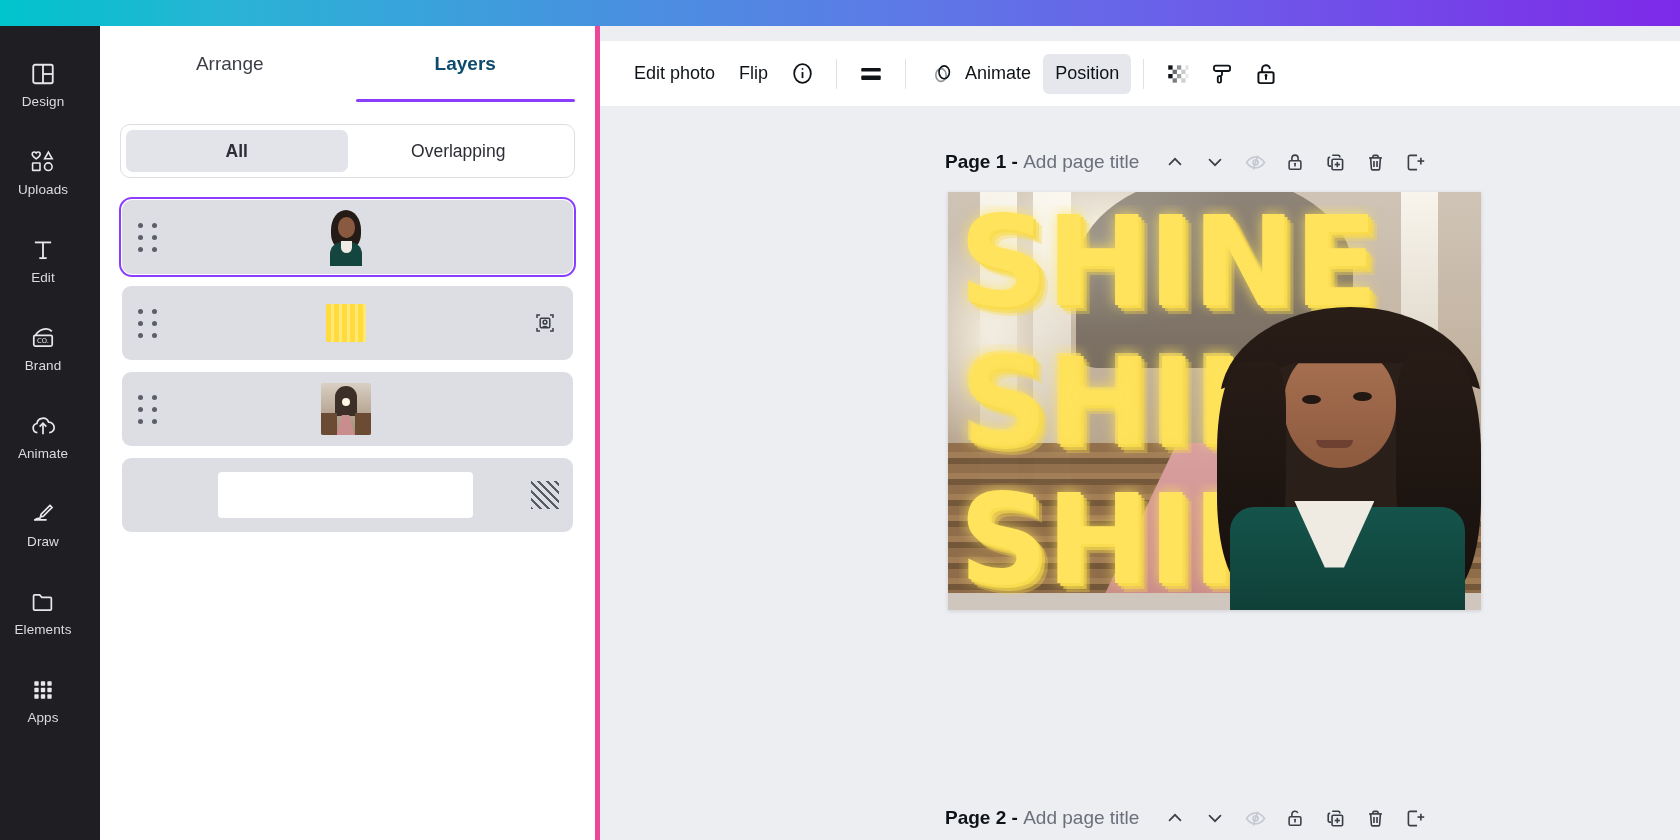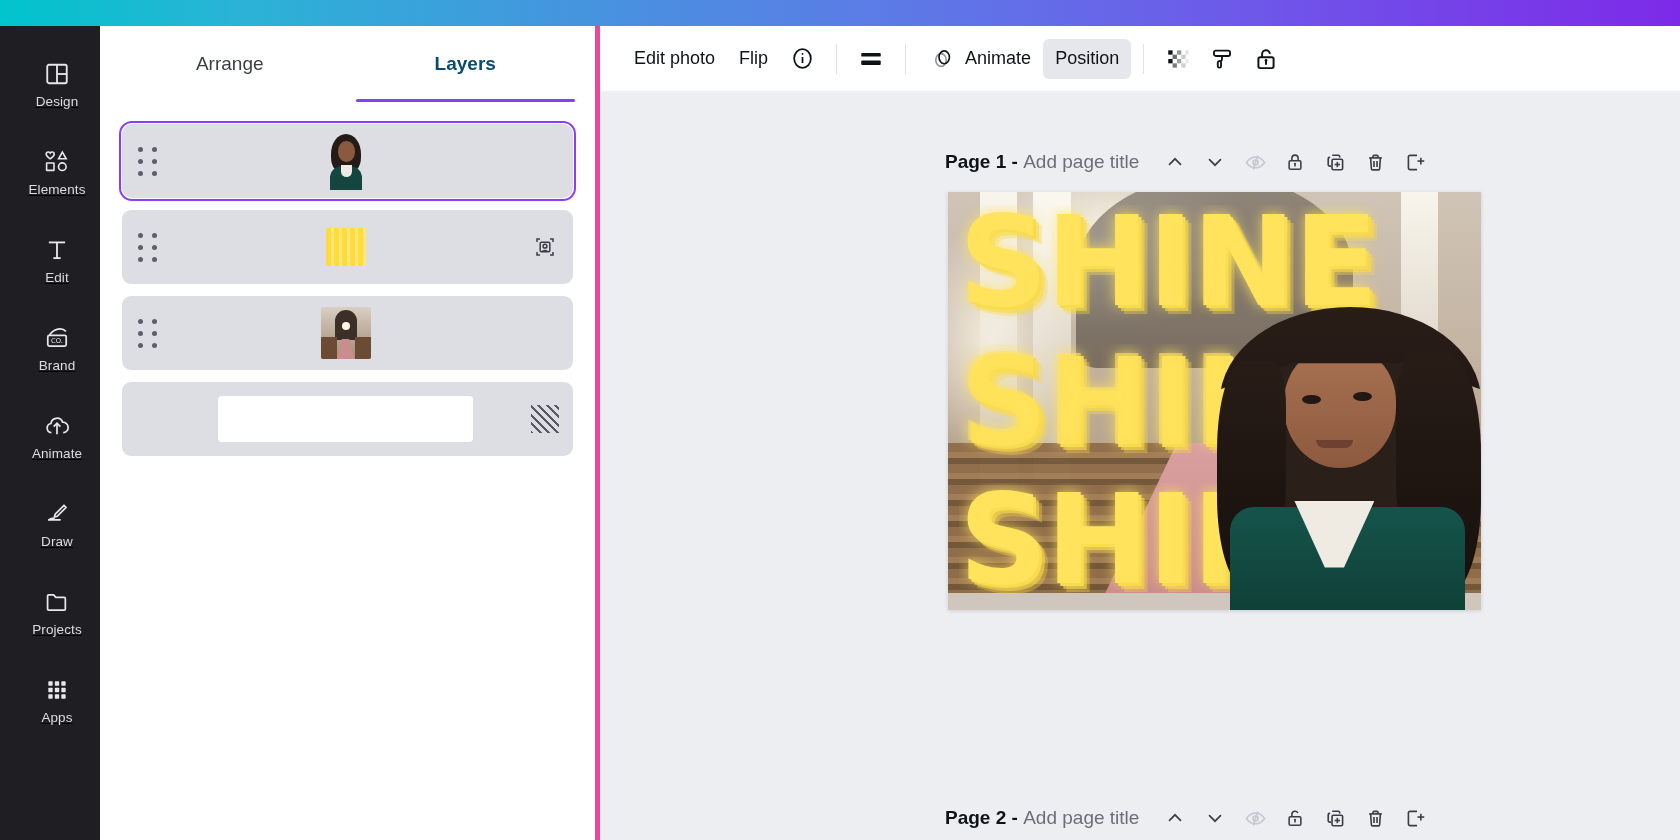--- a/index.html
+++ b/index.html
@@ -18,24 +18,23 @@
     width: 1680px; height: 26px;
     background: linear-gradient(90deg,#00c4cc 0%, #2ab3d6 14%, #4a8fe0 38%, #5b7ce6 52%, #6c5ce9 72%, #7d2ae8 100%);
   }
 
   
   .rail {
     position: absolute; top: 26px; left: 0;
     width: 100px; height: 814px;
     background: #1f1f23;
     display: flex; flex-direction: column;
-    align-items: flex-end;
+    align-items: flex-start;
     padding-top: 22px;
     gap: 14px;
-    text-decoration: underline;
   }
   .rail-item {
     width: 86px; height: 74px;
     display: flex; flex-direction: column;
     align-items: center; justify-content: center;
     gap: 7px;
     border-radius: 8px;
     cursor: pointer;
   }
   .rail-ico { width: 26px; height: 26px; display:block; color: #e8e8ea; }
@@ -165,20 +164,21 @@
   .editor {
     position: absolute; top: 26px; left: 600px;
     width: 1080px; height: 814px;
     background: #edeef2;
   }
   .toolbar {
     height: 66px; background: #ffffff;
     display: flex; align-items: center;
     padding-left: 22px; gap: 0;
     border-bottom: 1px solid #eceef1;
+    margin-top: 15px;
   }
   .tb-btn {
     height: 40px; padding: 0 12px; border-radius: 6px;
     display:flex; align-items:center; gap: 9px;
     font-size: 18px; color: #0e1318; cursor:pointer;
     white-space: nowrap;
   }
   .tb-btn.pill { background: #e6e7ec; font-weight: normal; }
   .tb-ico-btn {
     width: 44px; height: 44px; border-radius: 6px;
@@ -339,21 +339,21 @@
 
     <div class="rail-item">
       <span class="rail-ico">
         <svg viewBox="0 0 26 26" width="26" height="26" fill="none" stroke="currentColor" stroke-width="1.6">
           <path d="M2.2 5.2c0-1.3 1-2.2 2.1-2.2 .9 0 1.5.5 1.9 1.1 .4-.6 1-1.1 1.9-1.1 1.1 0 2.1.9 2.1 2.2 0 2-2.7 3.6-4 4.6C4.9 8.8 2.2 7.2 2.2 5.2z"></path>
           <path d="M18.4 3.2l3.8 6.6h-7.6z"></path>
           <rect x="2.6" y="14" width="7.4" height="7.4" rx=".5"></rect>
           <circle cx="18.3" cy="17.7" r="3.8"></circle>
         </svg>
       </span>
-      <span class="rail-label">Elements</span>
+      <span class="rail-label">Uploads</span>
     </div>
 
     <div class="rail-item">
       <span class="rail-ico">
         <svg viewBox="0 0 24 24" width="26" height="26" fill="none" stroke="currentColor" stroke-width="1.7">
           <line x1="4.5" y1="5" x2="19.5" y2="5"></line>
           <line x1="12" y1="5" x2="12" y2="19.5"></line>
           <line x1="8.6" y1="19.5" x2="15.4" y2="19.5"></line>
         </svg>
       </span>
@@ -392,21 +392,21 @@
       </span>
       <span class="rail-label">Draw</span>
     </div>
 
     <div class="rail-item">
       <span class="rail-ico">
         <svg viewBox="0 0 24 24" width="26" height="26" fill="none" stroke="currentColor" stroke-width="1.6">
           <path d="M3.3 18.4V6.4a1 1 0 0 1 1-1h4.6l2 2.3h7.8a1 1 0 0 1 1 1v9.7a1 1 0 0 1-1 1H4.3a1 1 0 0 1-1-1z"></path>
         </svg>
       </span>
-      <span class="rail-label">Projects</span>
+      <span class="rail-label">Elements</span>
     </div>
 
     <div class="rail-item">
       <span class="rail-ico">
         <svg viewBox="0 0 24 24" width="26" height="26" fill="currentColor">
           <rect x="4" y="4" width="4" height="4" rx=".7"></rect>
             <rect x="10" y="4" width="4" height="4" rx=".7"></rect>
             <rect x="16" y="4" width="4" height="4" rx=".7"></rect>
           <rect x="4" y="10" width="4" height="4" rx=".7"></rect>
             <rect x="10" y="10" width="4" height="4" rx=".7"></rect>
@@ -424,20 +424,28 @@
 
     <div class="panel-tabs">
       <div class="panel-tab">
         <span>Arrange</span>
       </div>
       <div class="panel-tab active">
         <span>Layers</span>
       </div>
     </div>
 
+    <div class="seg">
+      <div class="seg-btn active">
+        <span>All</span>
+      </div>
+      <div class="seg-btn">
+        <span>Overlapping</span>
+      </div>
+    </div>
 
     <div class="layers">
 
       <div class="layer-row selected">
         <div class="grip">
           <span class="grip-dots">
               <i></i>
               <i></i>
               <i></i>
               <i></i>

